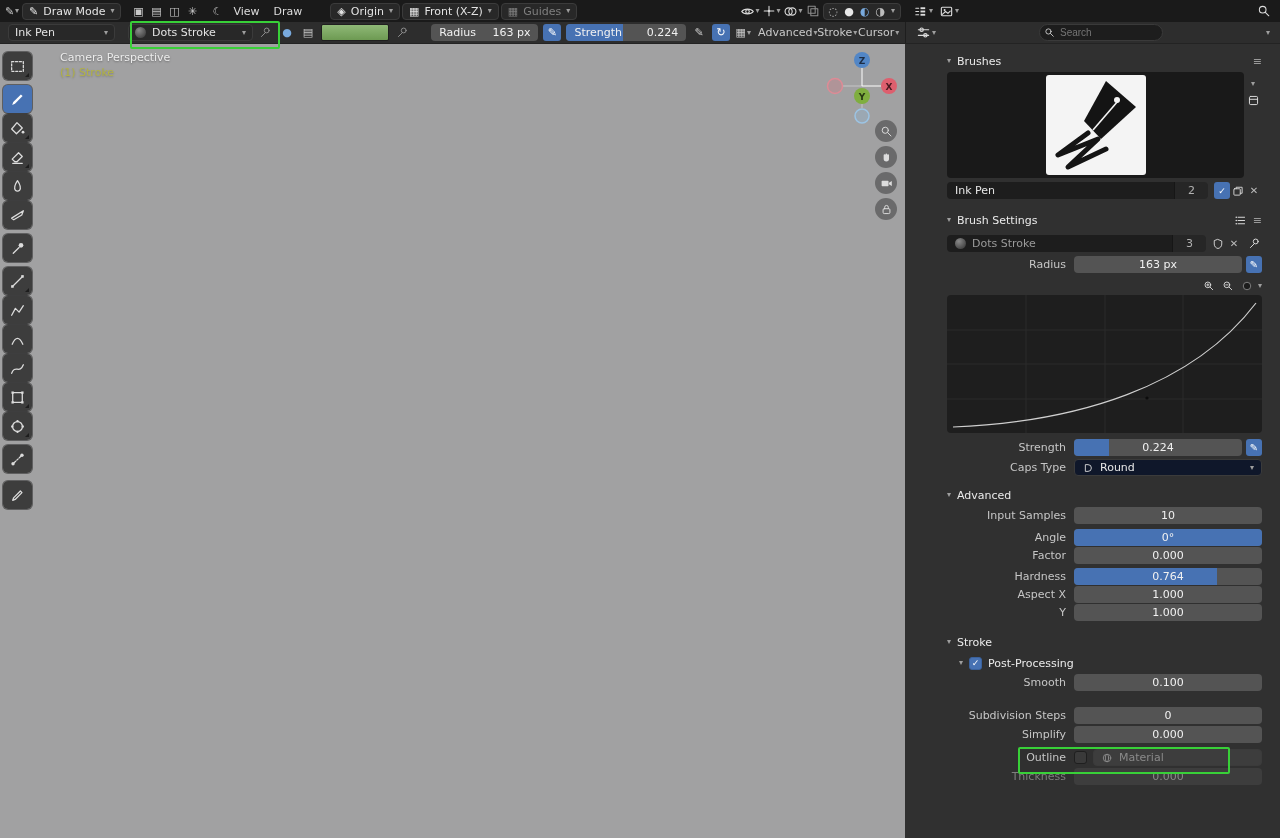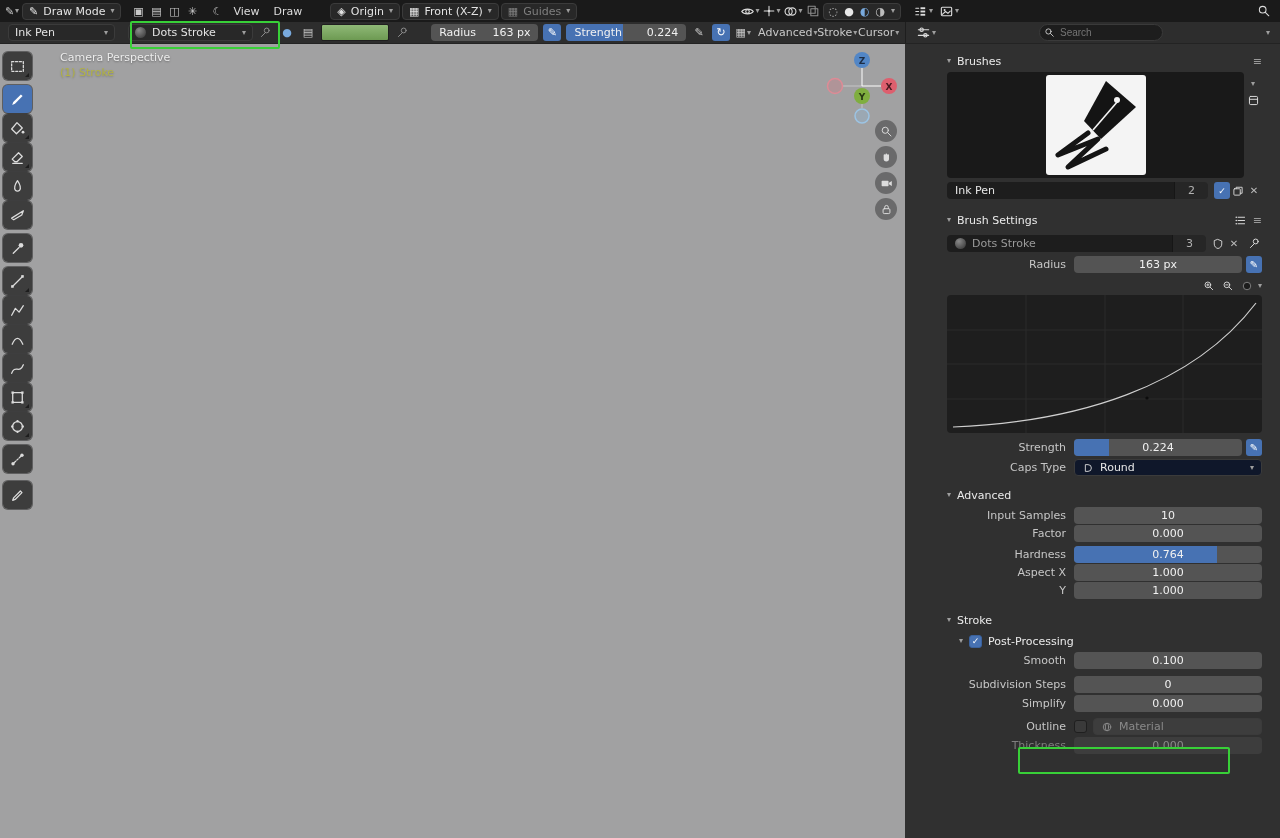--- a/index.html
+++ b/index.html
@@ -677,20 +677,27 @@
       <span>Advanced</span>
     </div>
 
     <div class="prow" style="margin-top:3px">
       <div class="plbl">Input Samples</div>
       <div class="slider pfield">
           <div class="fillbar" style="width: 0%;"></div>
           <span>10</span>
         </div>
     </div>
+    <div class="prow" style="margin-top:5px">
+      <div class="plbl">Angle</div>
+      <div class="slider pfield">
+          <div class="fillbar" style="width: 100%;"></div>
+          <span>0°</span>
+        </div>
+    </div>
     <div class="prow" style="margin-top:1px">
       <div class="plbl">Factor</div>
       <div class="slider pfield">
           <div class="fillbar" style="width: 0%;"></div>
           <span>0.000</span>
         </div>
     </div>
     <div class="prow" style="margin-top:4px">
       <div class="plbl">Hardness</div>
       <div class="slider pfield">
@@ -725,21 +732,21 @@
         </span>
       <span>Post-Processing</span>
     </div>
 
     <div class="prow" style="margin-top:2px">
       <div class="plbl">Smooth</div>
       <div class="slider pfield">
           <span>0.100</span>
         </div>
     </div>
-    <div class="prow" style="margin-top:7px">
+    <div class="prow" style="margin-top:16px">
       <div class="plbl">Subdivision Steps</div>
       <div class="slider pfield">
           <span>0</span>
         </div>
     </div>
     <div class="prow" style="margin-top:2px">
       <div class="plbl">Simplify</div>
       <div class="slider pfield">
           <span>0.000</span>
         </div>

